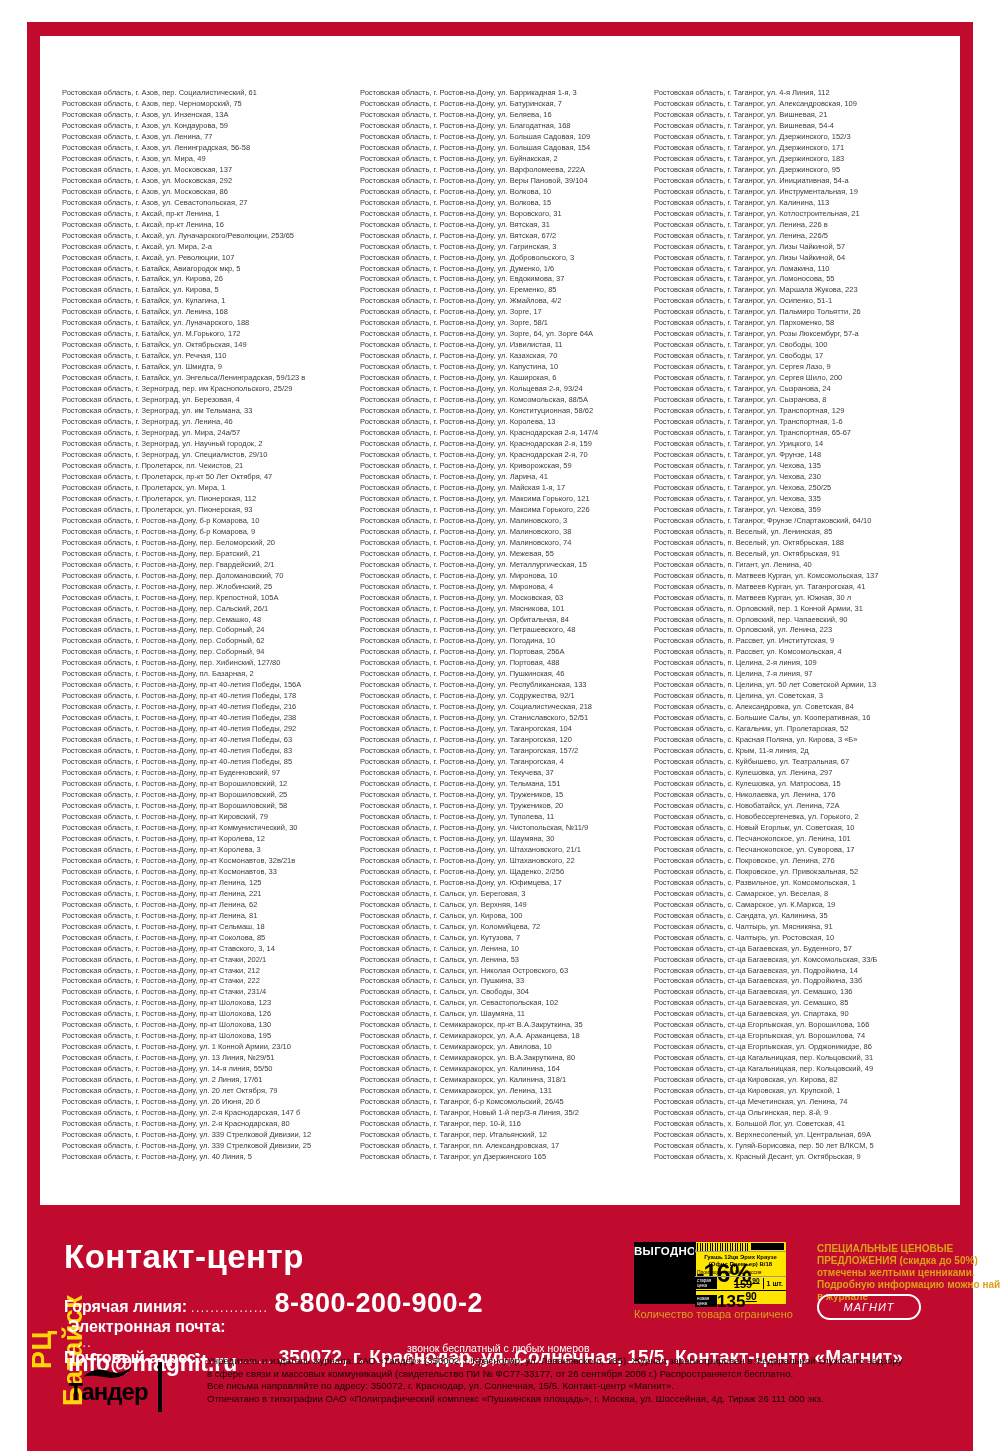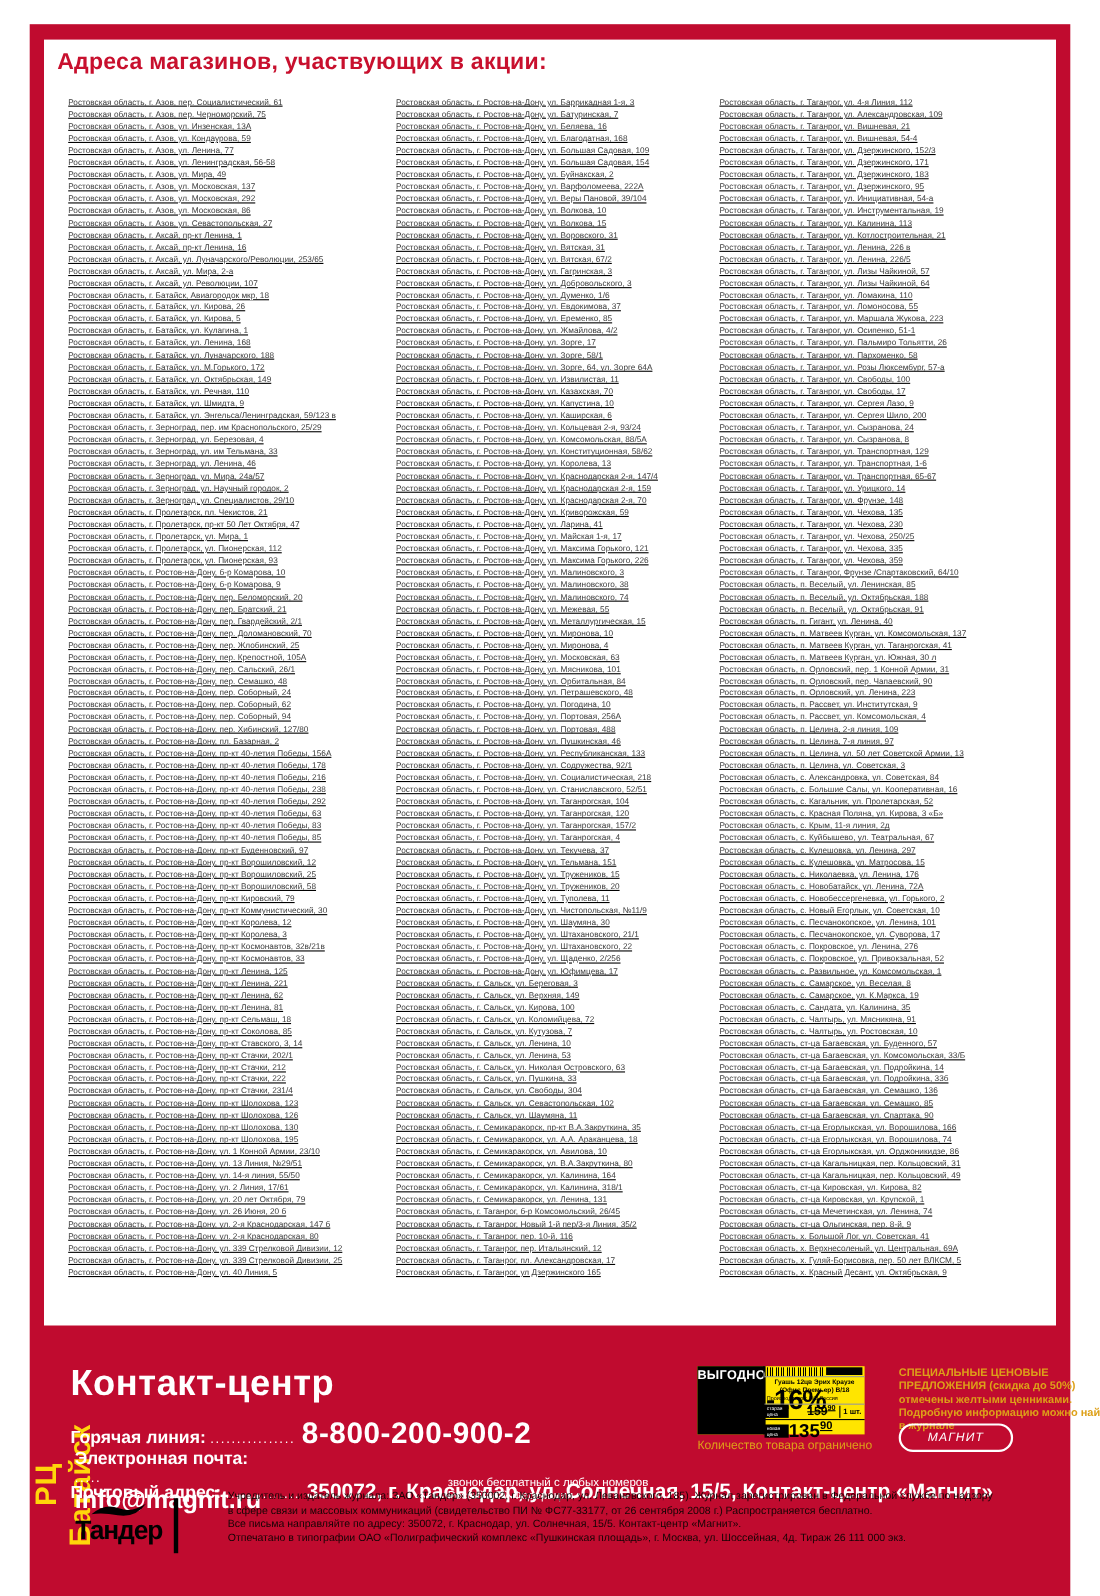--- a/index.html
+++ b/index.html
@@ -1,20 +1,20 @@
 <!DOCTYPE html>
 <html><head>
 <meta charset="utf-8">
 <style>
   * { margin:0; padding:0; box-sizing:border-box; }
   html,body { width:1000px; height:1451px; background:#ffffff; font-family:"Liberation Sans", sans-serif; position:relative; }
   .card { position:absolute; left:27px; top:22px; width:946px; height:1429px; background:#C00B2F; }
   .panel { position:absolute; left:13px; top:14px; width:920px; height:1169px; background:#ffffff; }
   .title { position:absolute; left:12px; top:9px; font-size:21px; font-weight:bold; color:#C8102E; letter-spacing:.2px; }
-  .col { position:absolute; top:52px;text-decoration:underline; }
+  .col { position:absolute; top:52px; }
   .col0 { left:22px; } .col1 { left:320px; } .col2 { left:614px; }
   .addr { font-size:7.5px; line-height:10.97px; color:#3b3b3b; white-space:nowrap; }
 
   
   .dc-label { position:absolute; left:0px; top:1254px; height:148px; width:32px;
               color:#FFD60A; font-weight:bold; font-size:27px; letter-spacing:.5px;
               writing-mode:vertical-rl; transform:rotate(180deg); text-align:center; }
   .contact-title { position:absolute; left:37px; top:1216px; color:#fff; font-weight:bold; font-size:33px; letter-spacing:.5px; }
   .crow { position:absolute; left:37px; color:#fff; white-space:nowrap; display:flex; align-items:baseline; }
   .crow .lbl { font-weight:bold; font-size:16px; }
@@ -57,39 +57,38 @@
   .divider { position:absolute; left:131px; top:1340px; width:4px; height:50px; background:#000; }
   .fineprint { position:absolute; left:140px; top:1333px; width:800px; color:#140404; font-size:9.6px; line-height:12.6px; }
   .fineprint div { white-space:nowrap;padding-left:40px; }
 </style>
 </head>
 <body>
 
 <div class="card">
 
   <div class="panel">
-    <div class="title">Адреса магазинов, участвующих в акции:</div>
     <div class="col col0">
         <div class="addr">Ростовская область, г. Азов, пер. Социалистический, 61</div>
         <div class="addr">Ростовская область, г. Азов, пер. Черноморский, 75</div>
         <div class="addr">Ростовская область, г. Азов, ул. Инзенская, 13А</div>
         <div class="addr">Ростовская область, г. Азов, ул. Кондаурова, 59</div>
         <div class="addr">Ростовская область, г. Азов, ул. Ленина, 77</div>
         <div class="addr">Ростовская область, г. Азов, ул. Ленинградская, 56-58</div>
         <div class="addr">Ростовская область, г. Азов, ул. Мира, 49</div>
         <div class="addr">Ростовская область, г. Азов, ул. Московская, 137</div>
         <div class="addr">Ростовская область, г. Азов, ул. Московская, 292</div>
         <div class="addr">Ростовская область, г. Азов, ул. Московская, 86</div>
         <div class="addr">Ростовская область, г. Азов, ул. Севастопольская, 27</div>
         <div class="addr">Ростовская область, г. Аксай, пр-кт Ленина, 1</div>
         <div class="addr">Ростовская область, г. Аксай, пр-кт Ленина, 16</div>
         <div class="addr">Ростовская область, г. Аксай, ул. Луначарского/Революции, 253/65</div>
         <div class="addr">Ростовская область, г. Аксай, ул. Мира, 2-а</div>
         <div class="addr">Ростовская область, г. Аксай, ул. Революции, 107</div>
-        <div class="addr">Ростовская область, г. Батайск, Авиагородок мкр, 18</div>
+        <div class="addr">Ростовская область, г. Батайск, Авиагородок мкр, 5</div>
         <div class="addr">Ростовская область, г. Батайск, ул. Кирова, 26</div>
         <div class="addr">Ростовская область, г. Батайск, ул. Кирова, 5</div>
         <div class="addr">Ростовская область, г. Батайск, ул. Кулагина, 1</div>
         <div class="addr">Ростовская область, г. Батайск, ул. Ленина, 168</div>
         <div class="addr">Ростовская область, г. Батайск, ул. Луначарского, 188</div>
         <div class="addr">Ростовская область, г. Батайск, ул. М.Горького, 172</div>
         <div class="addr">Ростовская область, г. Батайск, ул. Октябрьская, 149</div>
         <div class="addr">Ростовская область, г. Батайск, ул. Речная, 110</div>
         <div class="addr">Ростовская область, г. Батайск, ул. Шмидта, 9</div>
         <div class="addr">Ростовская область, г. Батайск, ул. Энгельса/Ленинградская, 59/123 в</div>

